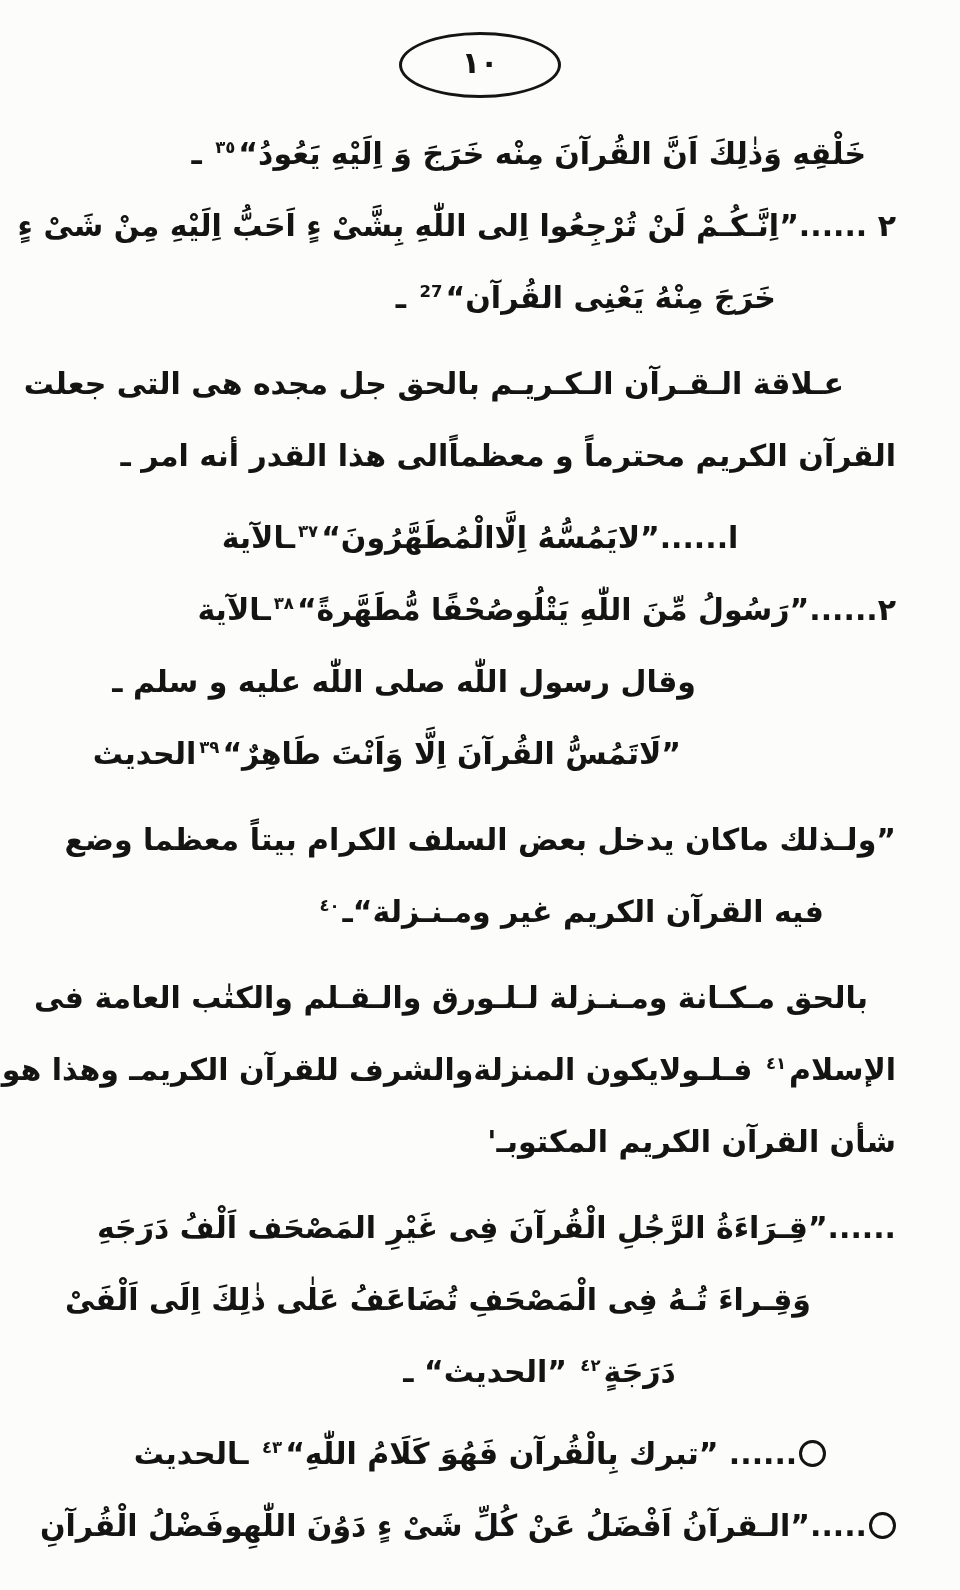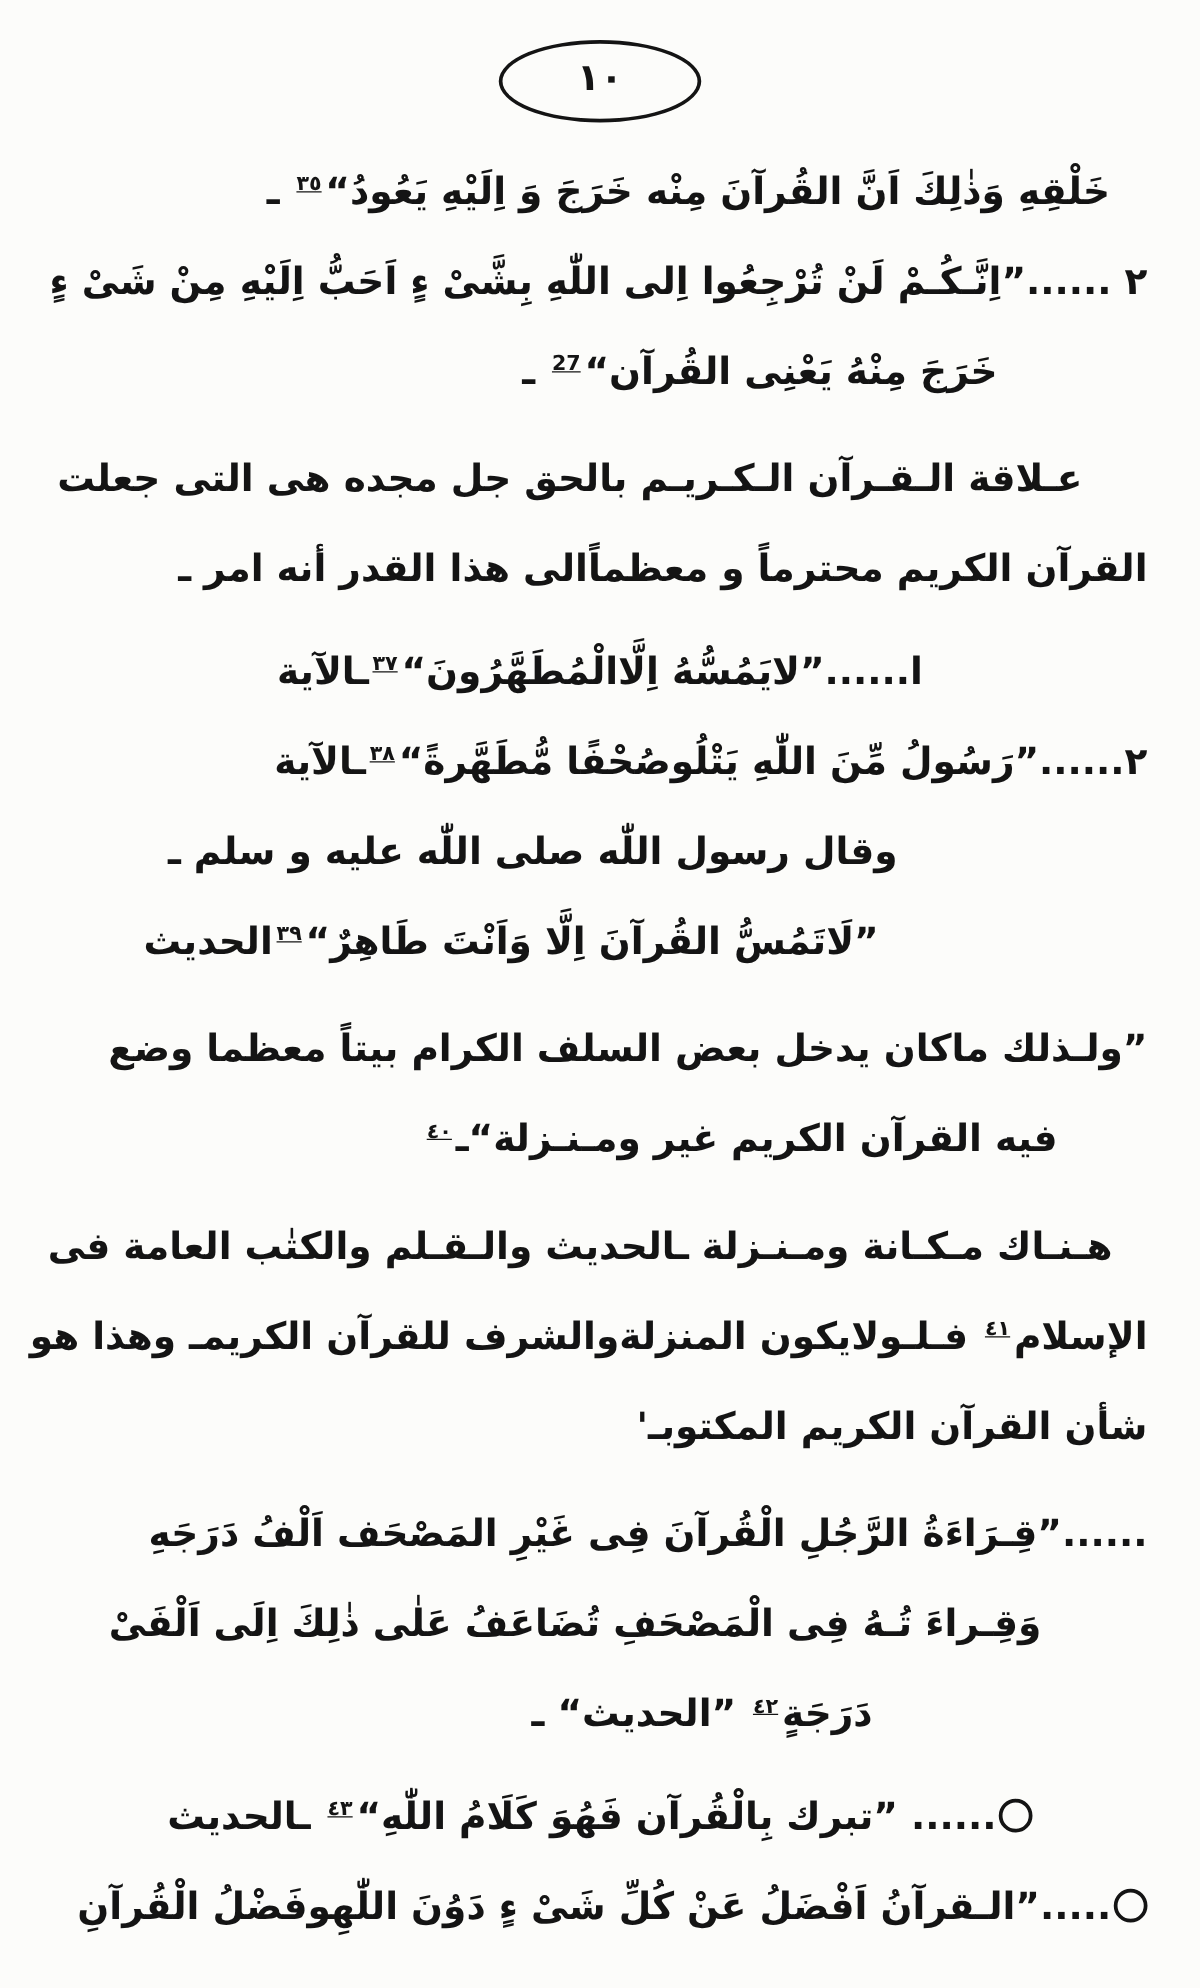--- a/index.html
+++ b/index.html
@@ -4,21 +4,21 @@
 <style>
   html,body{margin:0;padding:0;}
   body{
     width:960px;height:1590px;
     background:#fcfcfa;
     color:#141414;
     font-family:"DejaVu Sans",sans-serif;
     direction:rtl;
     overflow:hidden;
   }
-  .page{width:960px;height:1590px;box-sizing:border-box;padding:0 42px;}
+  .page{width:960px;height:1590px;box-sizing:border-box;padding:0 64px;}
   .pagenum-wrap{
     text-align:center;
     padding-top:32px;
     height:104px;
     box-sizing:border-box;
   }
   .oval{
     display:inline-block;
     width:156px;height:60px;
     border:3.5px solid #141414;
@@ -37,21 +37,20 @@
     height:72px;
     text-align:right;
     white-space:nowrap;
   }
   .line sup{
     font-size:0.55em;
     line-height:0;
     vertical-align:super;
     margin:0 3px;
     font-weight:bold;
-    text-decoration:underline;
   }
   .line sup:empty{display:none;}
   .gap-top{margin-top:14px;}
   .gap-top-sm{margin-top:10px;text-align:center;}
   
   .l1{padding-left:0;padding-right:30px;}
   .l3{padding-right:120px;}
   .l4{padding-right:52px;}
   .l8{padding-right:200px;}
   .l9{padding-right:215px;}
@@ -97,21 +96,21 @@
     <div class="line l7"><span>٢......”رَسُولُ مِّنَ اللّٰهِ يَتْلُوصُحْفًا مُّطَهَّرةً“</span><sup>٣٨</sup><span>ـالآية</span></div>
 
     <div class="line l8"><span>وقال رسول اللّٰه صلى اللّٰه عليه و سلم ـ</span><span></span></div>
 
     <div class="line l9"><span>”لَاتَمُسُّ القُرآنَ اِلَّا وَاَنْتَ طَاهِرٌ“</span><sup>٣٩</sup><span>الحديث</span></div>
 
     <div class="line l10 gap-top"><span>”ولـذلك ماكان يدخل بعض السلف الكرام بيتاً معظما وضع</span><span></span></div>
 
     <div class="line l11"><span>فيه القرآن الكريم غير ومـنـزلة“ـ</span><sup>٤٠</sup><span></span></div>
 
-    <div class="line l12 gap-top"><span>هـنـاك مـكـانة ومـنـزلة ـالحديث والـقـلم والكتٰب العامة فى</span><span></span></div>
+    <div class="line l12 gap-top"><span>بالحق مـكـانة ومـنـزلة لـلـورق والـقـلم والكتٰب العامة فى</span><span></span></div>
 
     <div class="line l13"><span>الإسلام</span><sup>٤١</sup><span> فـلـولايكون المنزلةوالشرف للقرآن الكريمـ وهذا هو</span></div>
 
     <div class="line l14"><span>شأن القرآن الكريم المكتوبـ'</span><span></span></div>
 
     <div class="line l15 gap-top"><span>......”قِـرَاءَةُ الرَّجُلِ الْقُرآنَ فِى غَيْرِ المَصْحَف اَلْفُ دَرَجَهِ</span><span></span></div>
 
     <div class="line l16"><span>وَقِـراءَ تُـهُ فِى الْمَصْحَفِ تُضَاعَفُ عَلٰى ذٰلِكَ اِلَى اَلْفَىْ</span><span></span></div>
 
     <div class="line l17"><span>دَرَجَةٍ</span><sup>٤٢</sup><span> ”الحديث“ ـ</span></div>

